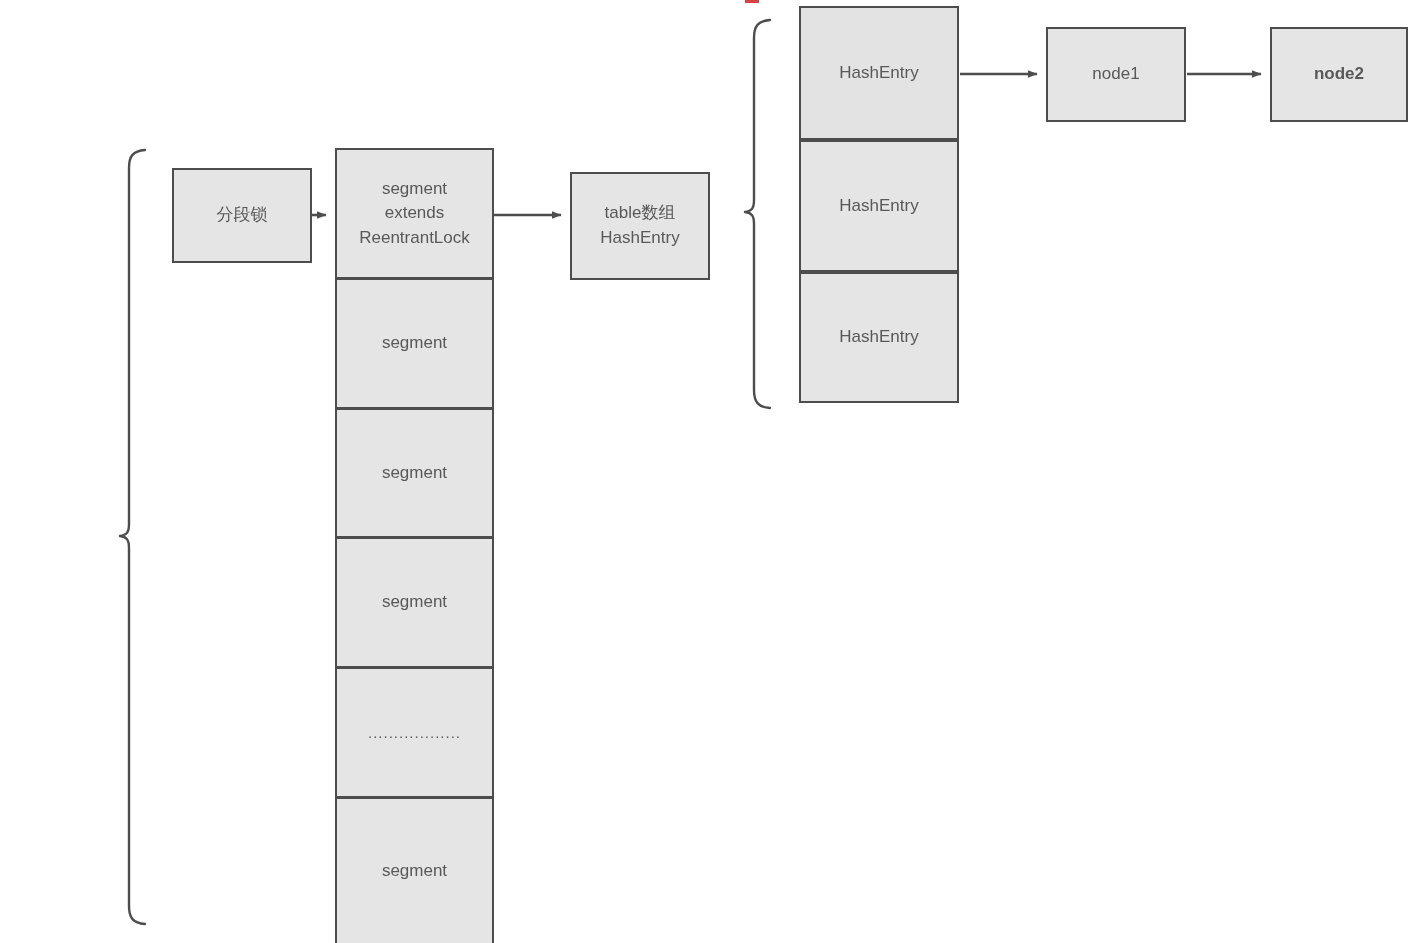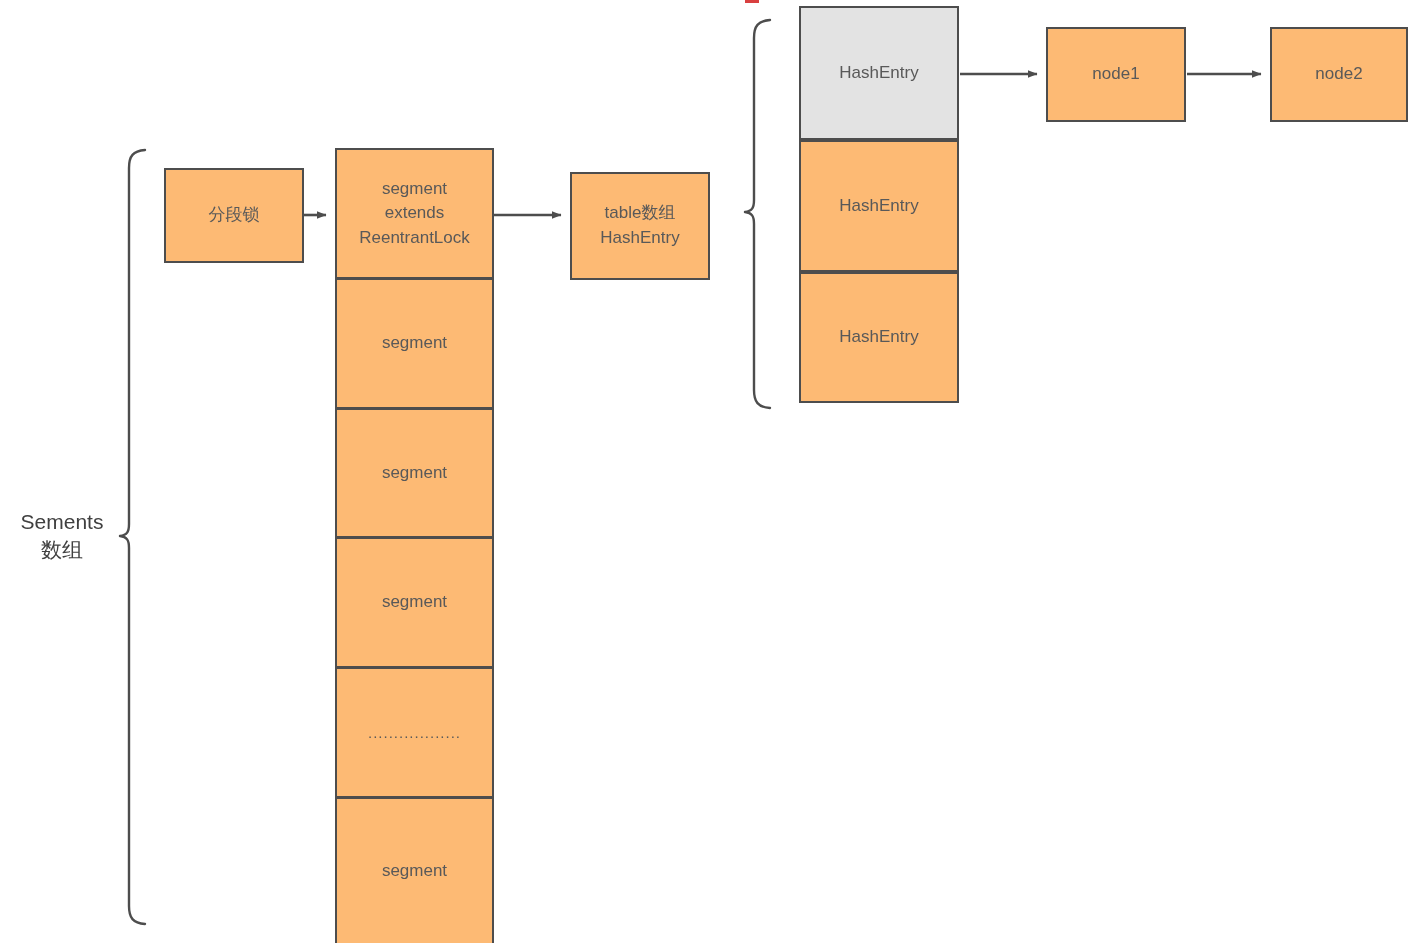--- a/index.html
+++ b/index.html
@@ -18,21 +18,21 @@
   #canvas {
     position: absolute;
     left: 0; top: 0;
     width: 1422px;
     height: 943px;
   }
   .box {
     position: absolute;
     box-sizing: border-box;
     border: 2px solid #4d4d4d;
-    background: #fdba74;
+    background: #e5e5e5;
     display: flex;
     align-items: center;
     justify-content: center;
     text-align: center;
     font-size: 17px;
     line-height: 1.45;
     color: #595959;
     white-space: pre-line;
   }
   .box.shaded {
@@ -107,24 +107,22 @@
 
     <g>
       <line x1="960" y1="74" x2="1037" y2="74" stroke="#4d4d4d" stroke-width="2.6" marker-end="url(#arrowhead)"></line>
     </g>
 
     <g>
       <line x1="1187" y1="74" x2="1261" y2="74" stroke="#4d4d4d" stroke-width="2.6" marker-end="url(#arrowhead)"></line>
     </g>
   </svg>
 
-  <div class="side-label" style="left:2px; top:508px; width:120px;">Sements
-数组</div>
 
-  <div class="box" style="left:164px; top:168px; width:140px; height:95px;text-align:center;">分段锁</div>
+  <div class="box" style="left:172px; top:168px; width:140px; height:95px;text-align:center;">分段锁</div>
 
   <div class="box" style="left:335px; top:148px; width:159px; height:131px;">segment
 extends
 ReentrantLock</div>
 
   <div class="box" style="left:335px; top:278px; width:159px; height:131px;">segment</div>
 
   <div class="box" style="left:335px; top:408px; width:159px; height:130px;">segment</div>
 
   <div class="box" style="left:335px; top:537px; width:159px; height:131px;">segment</div>
@@ -137,15 +135,15 @@
 HashEntry</div>
 
   <div class="box shaded" style="left:799px; top:6px; width:160px; height:134px;">HashEntry</div>
 
   <div class="box" style="left:799px; top:140px; width:160px; height:132px;">HashEntry</div>
 
   <div class="box" style="left:799px; top:272px; width:160px; height:131px;">HashEntry</div>
 
   <div class="box" style="left:1046px; top:27px; width:140px; height:95px;">node1</div>
 
-  <div class="box" style="left:1270px; top:27px; width:138px; height:95px;">node2</div>
+  <div class="box" style="left:1270px; top:27px; width:138px; height:95px;font-weight:bold;">node2</div>
 
 </div>
 
 </body></html>

